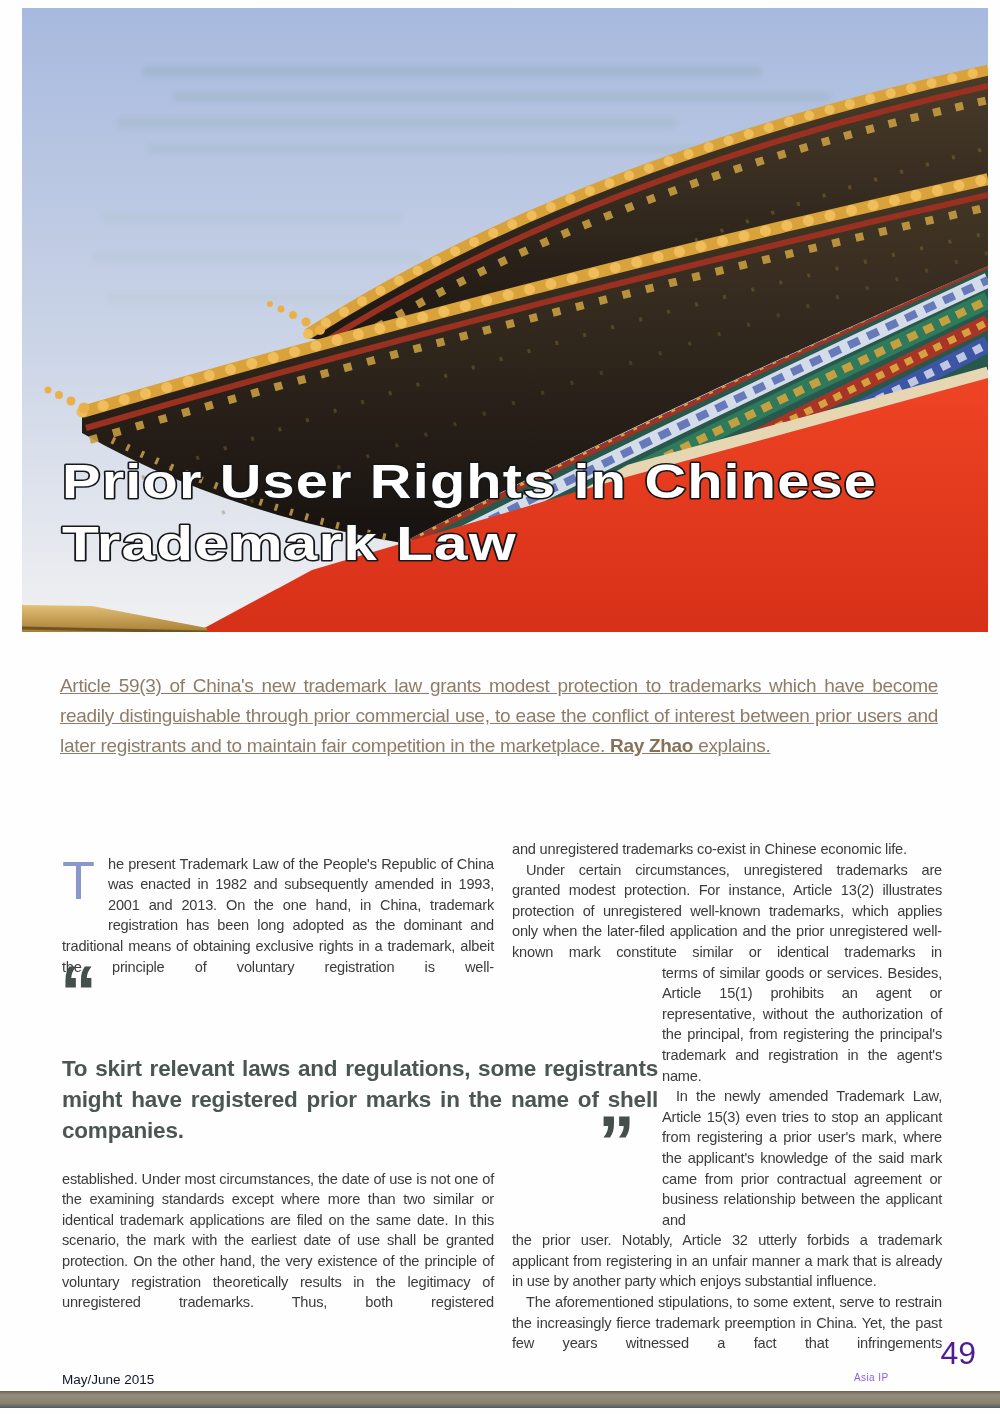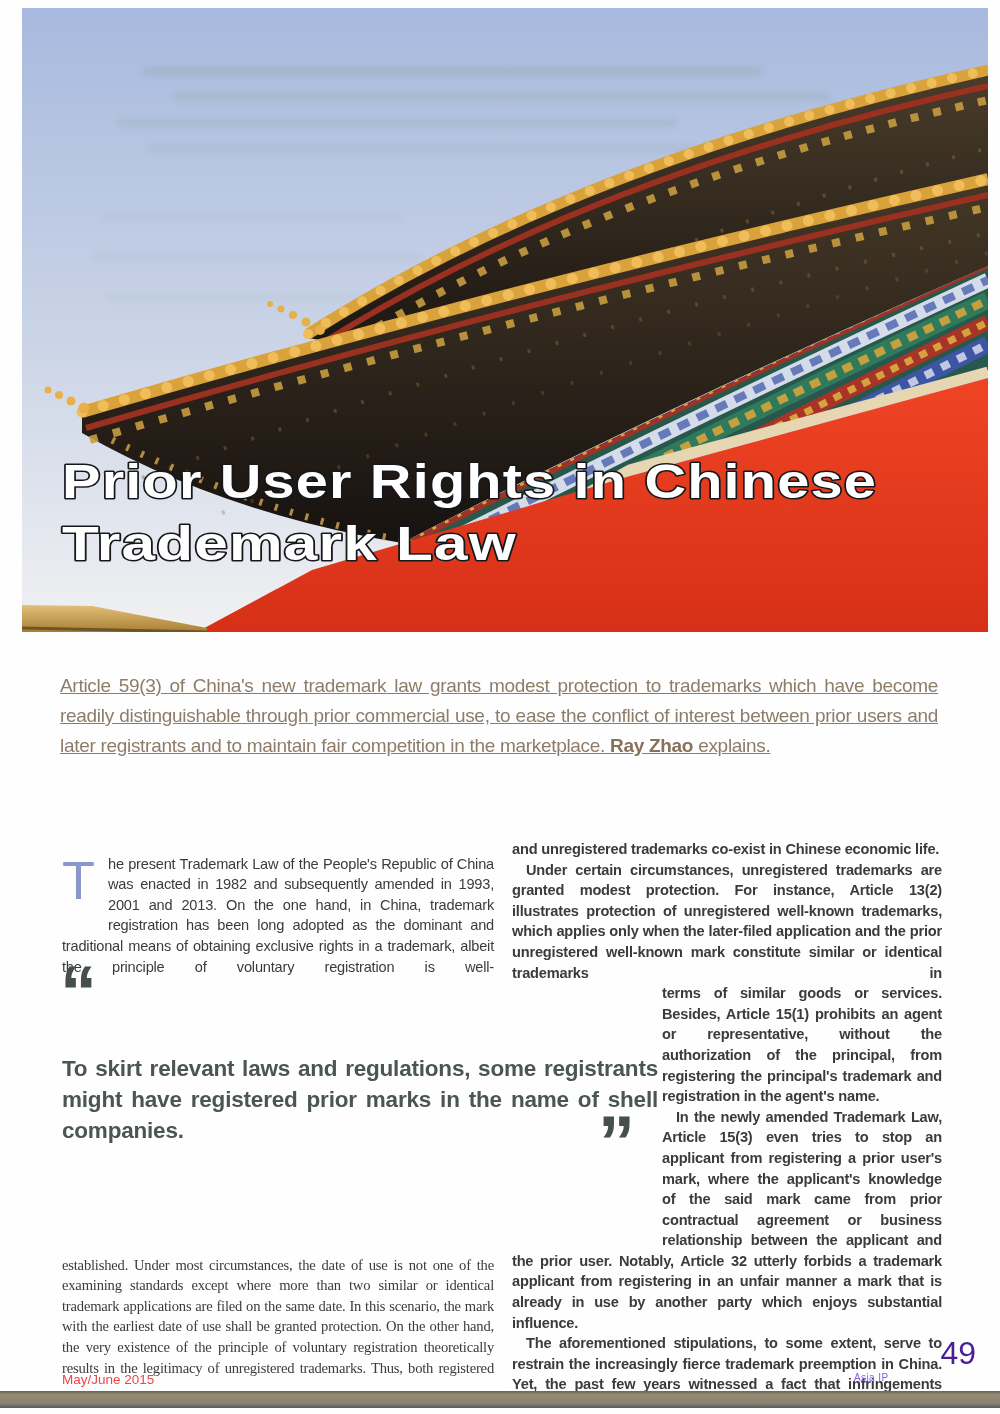--- a/index.html
+++ b/index.html
@@ -21,44 +21,44 @@
     position:absolute;left:60px;top:652px;width:878px;
     font-size:19px;line-height:30px;letter-spacing:-0.3px;
     color:#8e7c69;text-align:justify;text-decoration:underline;
   }
   .lede .author{font-weight:bold;color:#857259;}
   
   .body-text{font-size:14.6px;line-height:20.6px;letter-spacing:-0.2px;text-align:justify;color:#3b3b3b;}
   .jlast{text-align-last:justify;}
   .indent{text-indent:14px;}
   .left-para1{position:absolute;left:62px;top:839px;width:432px;}
-  .left-para2{position:absolute;left:62px;top:1240px;width:432px;font-family:Liberation Serif, serif;}
+  .left-para2{position:absolute;left:62px;top:1154px;width:432px;}
   .dropcap{
     float:left;width:46px;height:81px;
     font-size:54px;line-height:52px;color:#8a97cb;font-weight:normal;
   }
   .right-col{position:absolute;left:512px;top:839px;width:430px;}
-  .seg{margin:0;font-weight:bold;}
+  .seg{margin:0;}
   .seg-narrow{margin-left:150px;width:280px;}
   
   .pq-open{
     position:absolute;left:60px;top:962px;
     font-size:74px;line-height:60px;font-weight:bold;color:#454f4c;
   }
   .pq-text{
     position:absolute;left:62px;top:1030px;width:596px;
     font-size:22.5px;line-height:31px;letter-spacing:-0.2px;font-weight:bold;
     color:#4b5651;text-align:justify;
   }
   .pq-close{
     position:absolute;left:598px;top:1106px;
     font-size:74px;line-height:74px;font-weight:bold;color:#454f4c;
   }
   
-  .footer-issue{position:absolute;left:62px;top:1372px;font-size:13.5px;color:#ef4444;}
+  .footer-issue{position:absolute;left:62px;top:1372px;font-size:13.5px;color:#0f172a;}
   .footer-pagenum{position:absolute;right:24px;top:1336px;width:120px;text-align:right;font-size:32px;color:#4c1d95;line-height:34px;}
   .footer-pub{position:absolute;right:26px;top:1372px;width:120px;text-align:left;font-size:10px;color:#8b5cf6;letter-spacing:0.4px;}
   .footer-bar{
     position:absolute;left:0;top:1391px;width:1000px;height:17px;
     background:linear-gradient(180deg,#6b6453 0%,#948c78 22%,#8a826e 72%,#4f5a63 100%);
   }
 </style>
 </head>
 <body>
 

